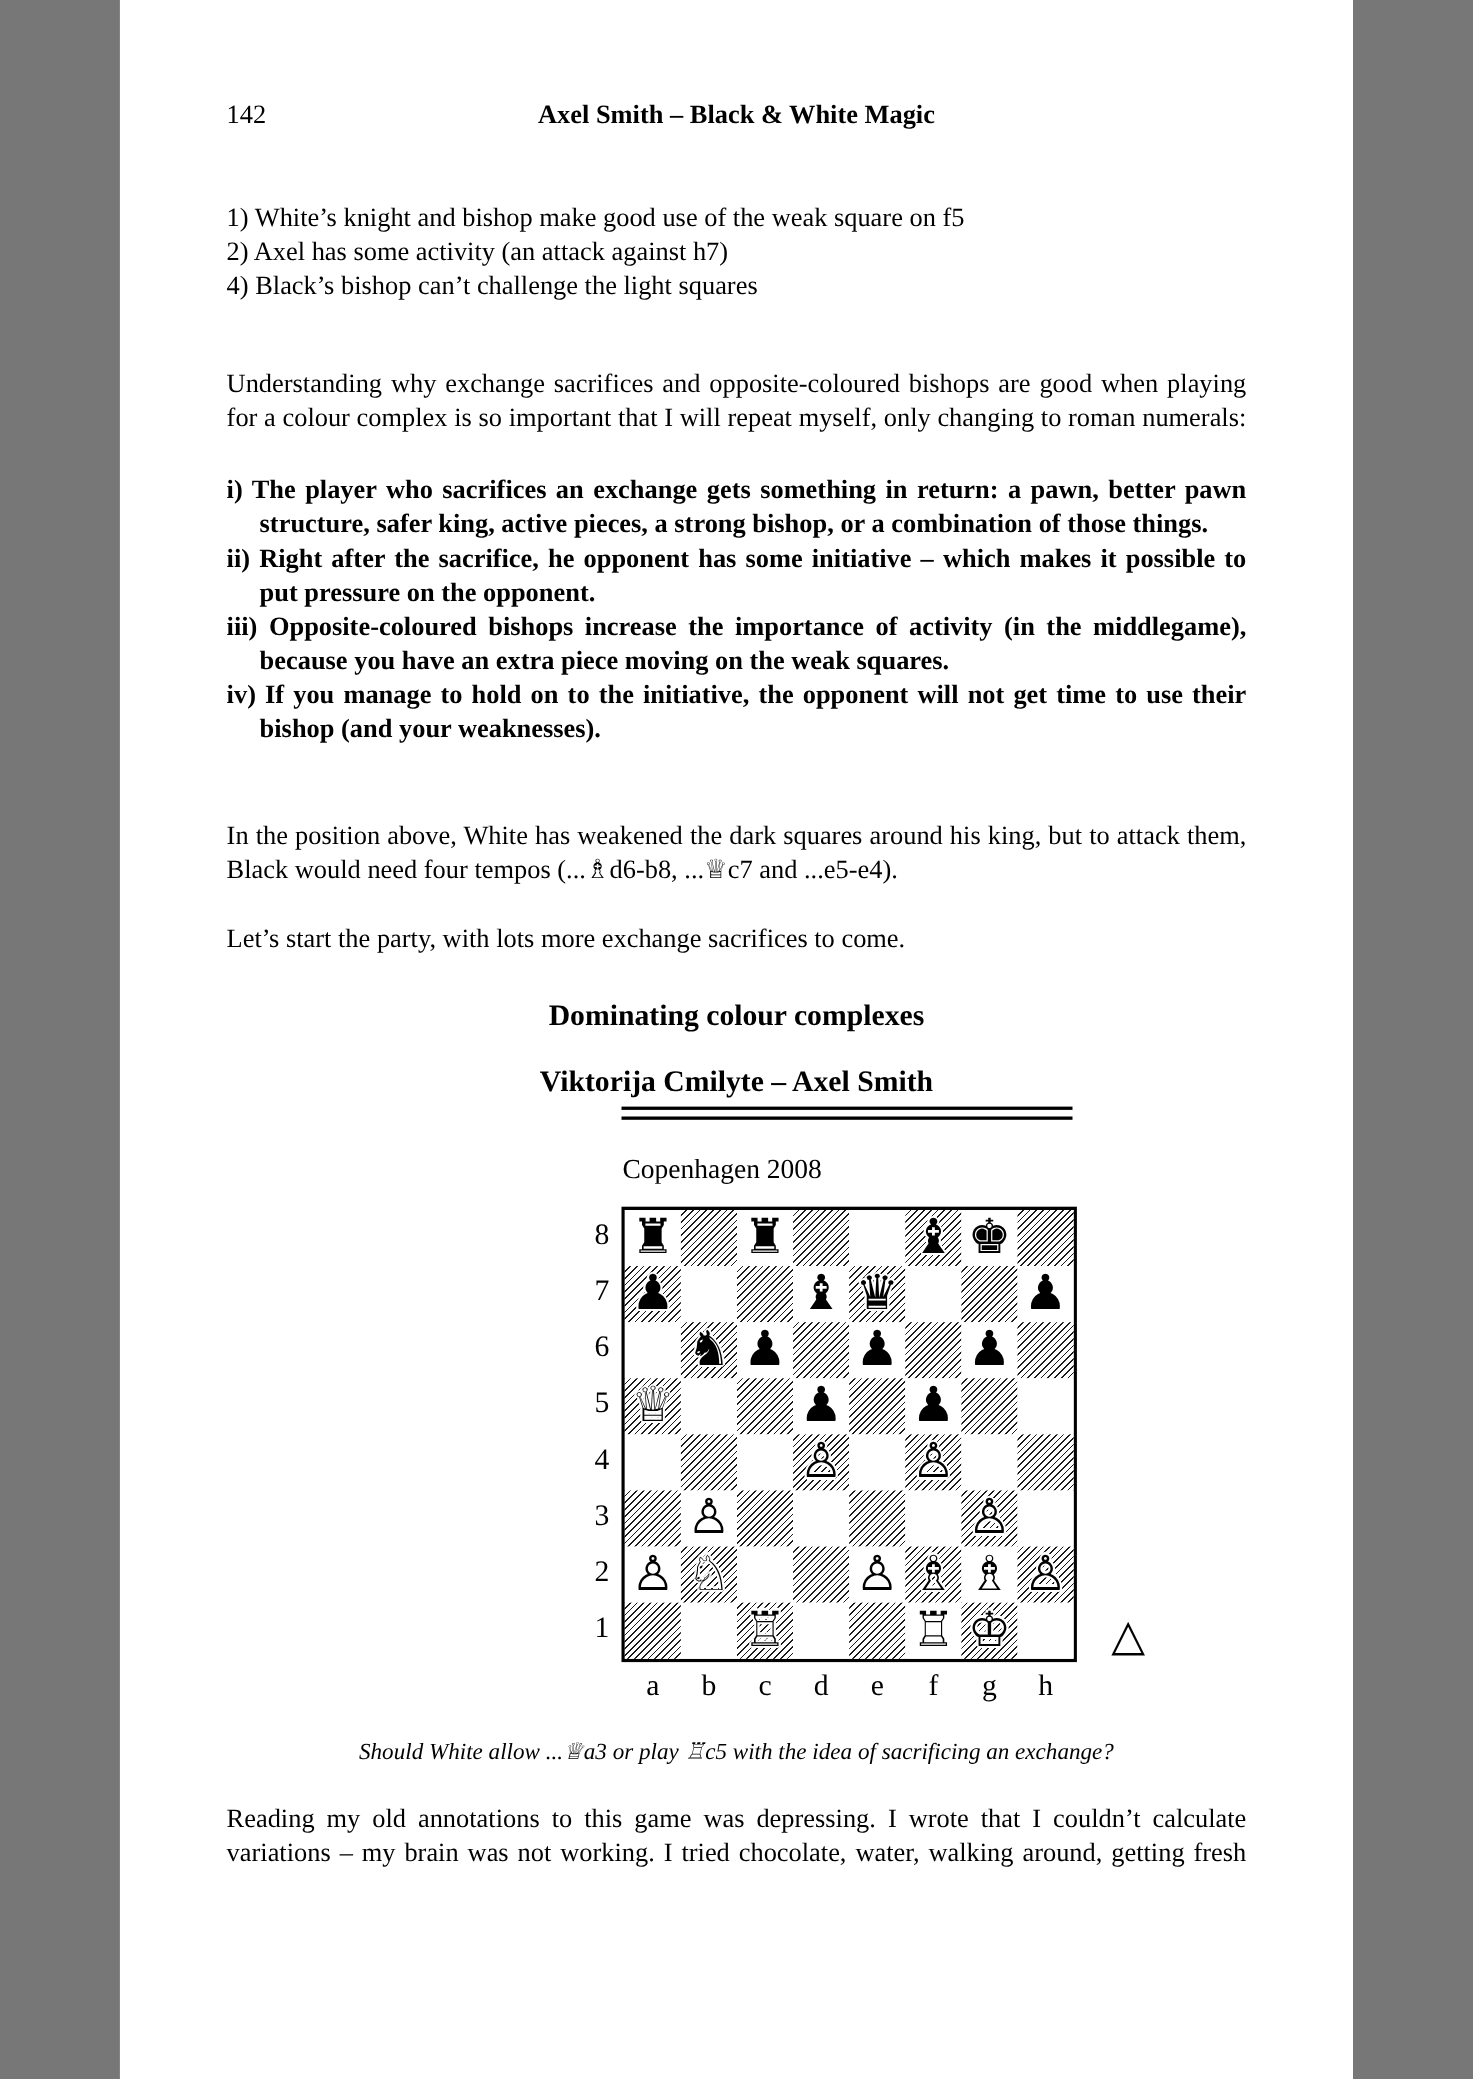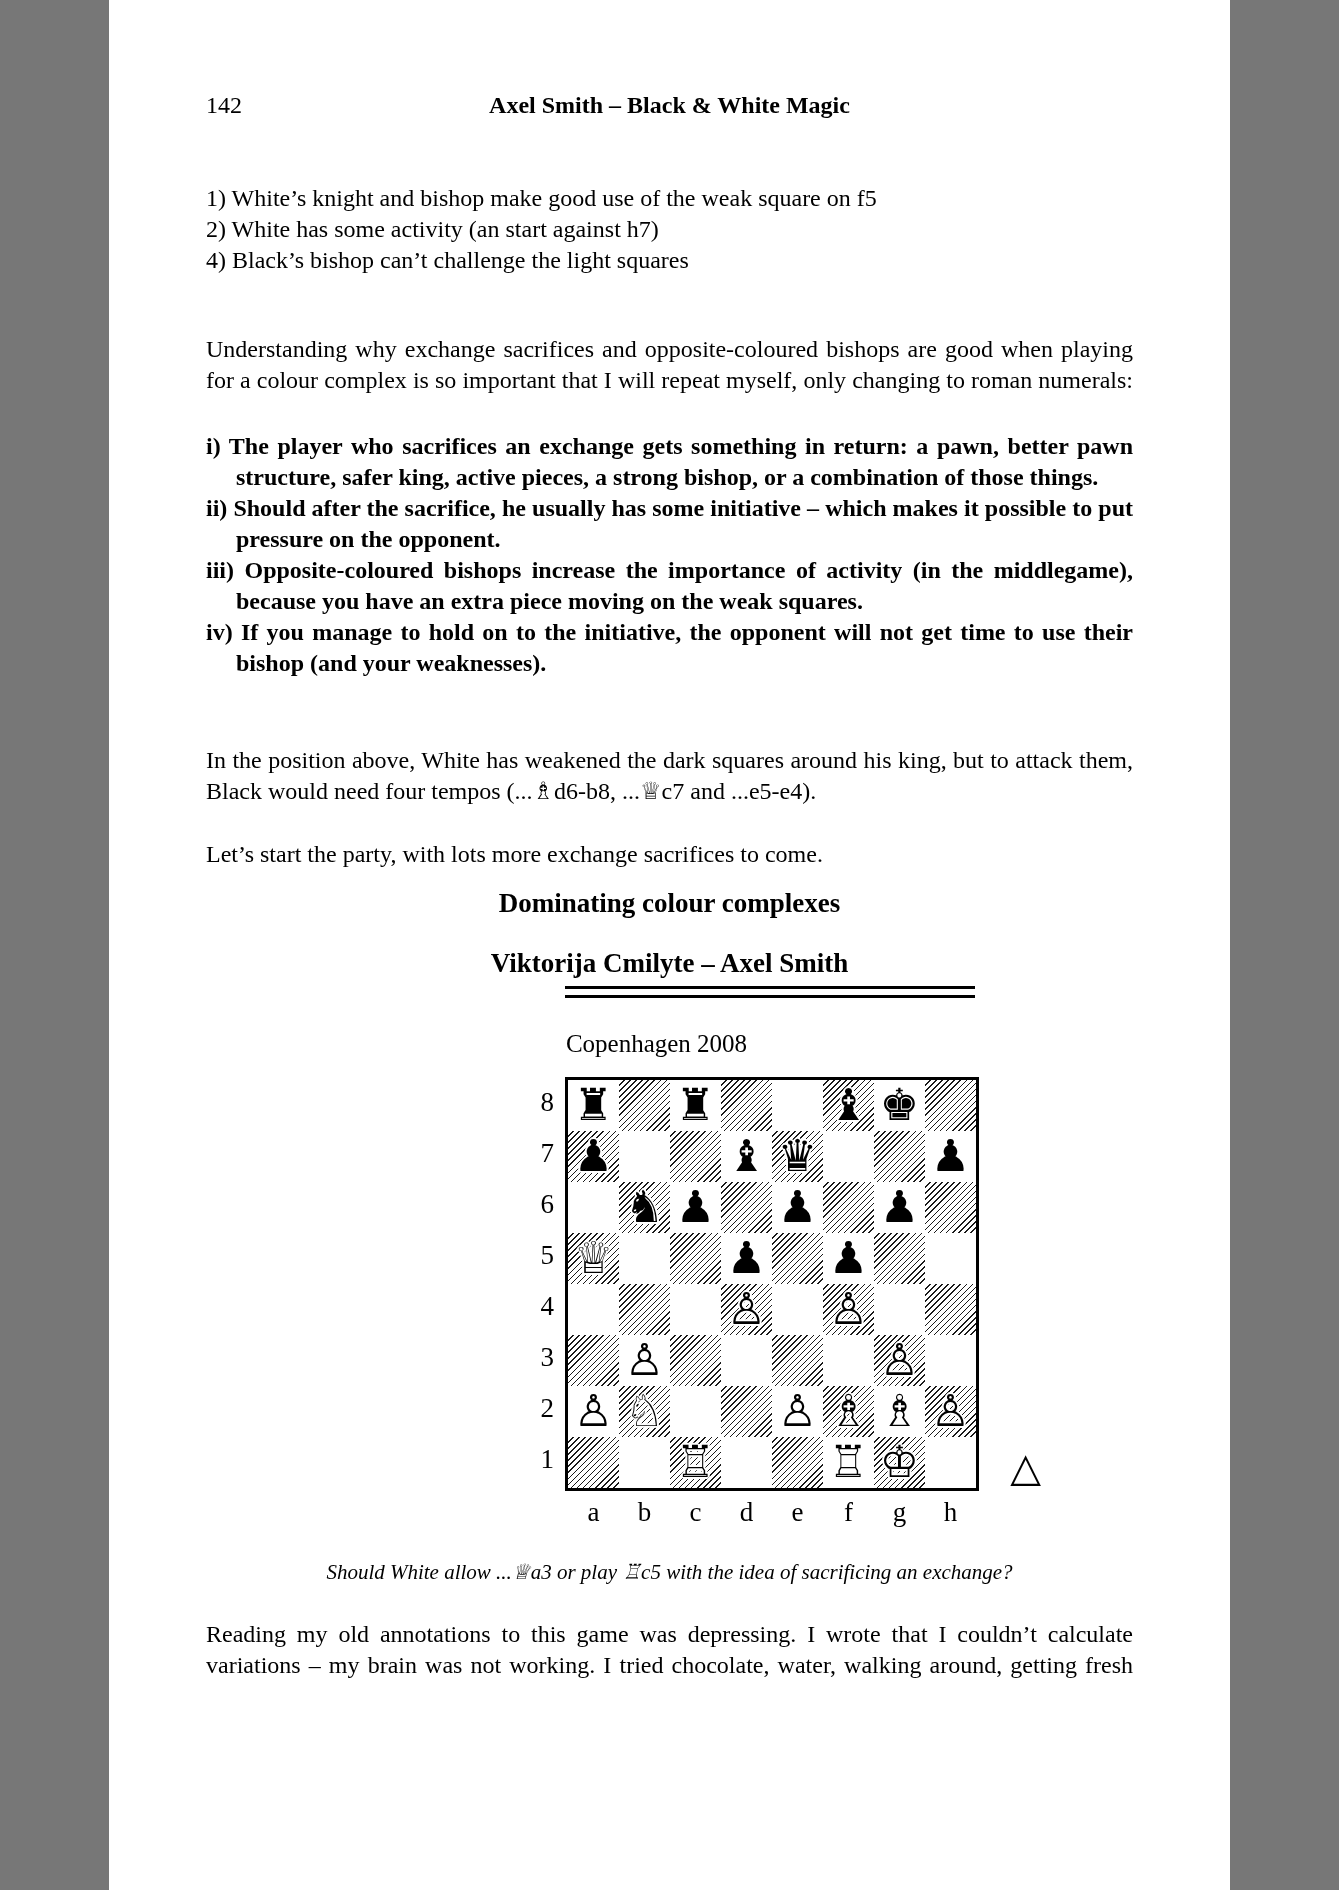--- a/index.html
+++ b/index.html
@@ -26,21 +26,21 @@
   .list-item { padding-left: 30px; text-indent: -30px; }
   .list-roman { margin-top: 35px; }
   .list-roman .list-item { text-align: justify; font-weight: bold; }
   .para { margin: 0; }
   .p-understanding { margin-top: 58px; text-align: justify; text-align-last: justify; }
   .p-position { margin-top: 66px; text-align: justify; }
   .p-party { margin-top: 32px; }
   .p-reading { margin-top: 31px; text-align: justify; text-align-last: justify; }
   
   .section-heading {
-    margin: 16px 0 0 0; text-align: center;
+    margin: 36px 0 0 0; text-align: center;
     font-size: 27px; font-weight: bold; line-height: 34px;
   }
   .players-heading {
     margin: 26px 0 0 0; text-align: center;
     font-size: 27px; font-weight: bold; line-height: 34px;
   }
   .double-rule {
     width: 410px; height: 3px; margin: 6px auto 0 auto; margin-left: 359px;
     border-top: 3px solid #000; border-bottom: 3px solid #000; padding-top: 3px;
     background: transparent; box-sizing: content-box;
@@ -93,29 +93,29 @@
 
 <div class="page">
 
   <div class="running-head">
     <span class="page-number">142</span>
     <div class="book-title">Axel Smith – Black &amp; White Magic</div>
   </div>
 
   <div class="list list-numbered">
     <div class="list-item"><span>1)</span> <span>White’s knight and bishop make good use of the weak square on f5</span></div>
-    <div class="list-item"><span>2)</span> <span>White has some activity (an start against h7)</span></div>
+    <div class="list-item"><span>2)</span> <span>Axel has some activity (an attack against h7)</span></div>
     <div class="list-item"><span>4)</span> <span>Black’s bishop can’t challenge the light squares</span></div>
   </div>
 
   <p class="para p-understanding">Understanding why exchange sacrifices and opposite-coloured bishops are good when playing for a colour complex is so important that I will repeat myself, only changing to roman numerals:</p>
 
   <div class="list list-roman">
     <div class="list-item"><span>i)</span> <span>The player who sacrifices an exchange gets something in return: a pawn, better pawn structure, safer king, active pieces, a strong bishop, or a combination of those things.</span></div>
-    <div class="list-item"><span>ii)</span> <span>Should after the sacrifice, he usually has some initiative – which makes it possible to put pressure on the opponent.</span></div>
+    <div class="list-item"><span>ii)</span> <span>Right after the sacrifice, he opponent has some initiative – which makes it possible to put pressure on the opponent.</span></div>
     <div class="list-item"><span>iii)</span> <span>Opposite-coloured bishops increase the importance of activity (in the middlegame), because you have an extra piece moving on the weak squares.</span></div>
     <div class="list-item"><span>iv)</span> <span>If you manage to hold on to the initiative, the opponent will not get time to use their bishop (and your weaknesses).</span></div>
   </div>
 
   <p class="para p-position">In the position above, White has weakened the dark squares around his king, but to attack them, Black would need four tempos (...♗d6-b8, ...♕c7 and ...e5-e4).</p>
 
   <p class="para p-party">Let’s start the party, with lots more exchange sacrifices to come.</p>
 
   <h2 class="section-heading">Dominating colour complexes</h2>
 

